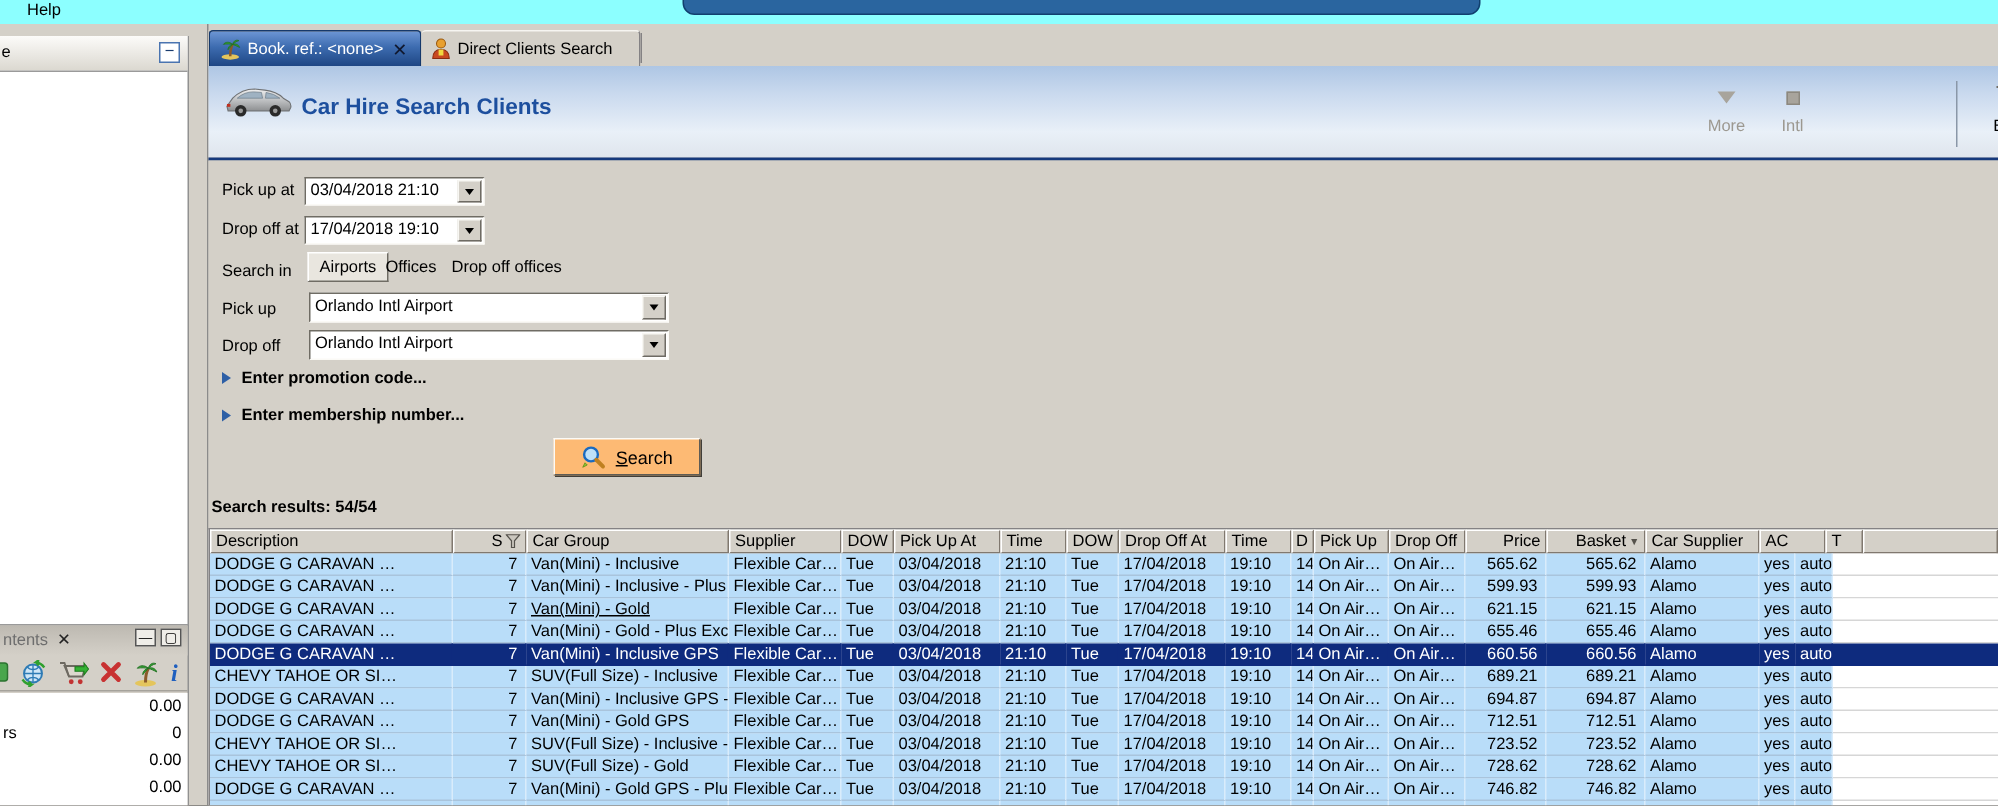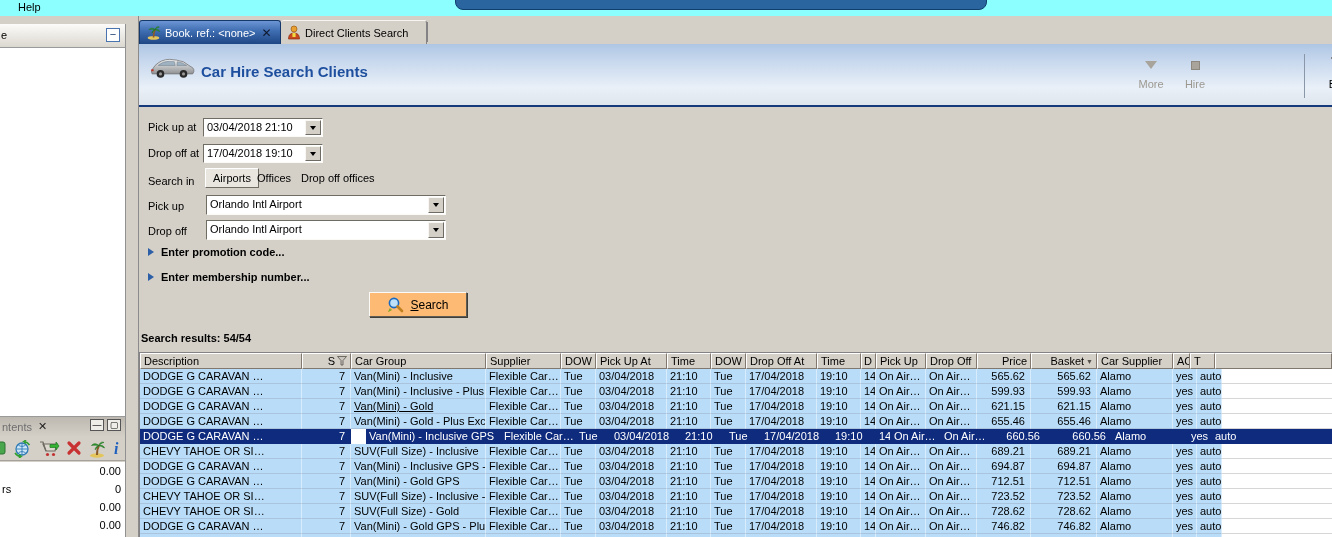--- a/index.html
+++ b/index.html
@@ -231,21 +231,21 @@
     <div class="hdr-btn disabled" style="left:990px;width:44px;">
       <div class="ic">
           <span class="tri-down"></span>
         </div>
       <div class="lbl">More</div>
     </div>
     <div class="hdr-btn disabled" style="left:1034px;width:44px;">
       <div class="ic">
           <span class="sq"></span>
         </div>
-      <div class="lbl">Hire</div>
+      <div class="lbl">Intl</div>
     </div>
     <div class="hdr-sep"></div>
     <div class="hdr-btn" style="left:1172px;width:60px;">
       <div class="ic">
         <svg width="22" height="18" viewBox="0 0 22 18">
           <path d="M4 4 H18 L16 11 H7 Z" fill="none" stroke="#6e6a62" stroke-width="1.3"></path>
           <path d="M1 2 H4 L7 11" fill="none" stroke="#6e6a62" stroke-width="1.3"></path>
           <path d="M5 4 V11 M8 4 V11 M11 4 V11 M14 4 V11 M17 4 V11" stroke="#8d887e" stroke-width="0.7"></path>
           <circle cx="8.5" cy="14.5" r="1.7" fill="#C23232"></circle>
             <circle cx="14.5" cy="14.5" r="1.7" fill="#C23232"></circle>
@@ -358,21 +358,21 @@
         <div class="hcell r" style="width: 54px;">
           <span>Price</span>
         </div>
         <div class="hcell r" style="width: 66px;">
           <span>Basket</span>
           <span class="sortmark">▼</span>
         </div>
         <div class="hcell" style="width: 76px;">
           <span>Car Supplier</span>
         </div>
-        <div class="hcell" style="width: 17px; text-align: center;">
+        <div class="hcell" style="width: 44px; text-align: center;">
           <span>AC</span>
         </div>
         <div class="hcell" style="width: 25px;">
           <span>T</span>
         </div>
         <div class="hcell fill"></div>
       </div>
     <div id="grid-body">
         <div class="grow">
           <div class="gcell" style="width: 162px;">DODGE G CARAVAN …</div>
@@ -454,21 +454,21 @@
           <div class="gcell r" style="width: 54px;">655.46</div>
           <div class="gcell r" style="width: 66px;">655.46</div>
           <div class="gcell" style="width: 76px;">Alamo</div>
           <div class="gcell" style="width: 24px;">yes</div>
           <div class="gcell" style="width: 25px;">auto</div>
           <div class="gcell fill"></div>
         </div>
         <div class="grow sel">
           <div class="gcell" style="width: 162px;">DODGE G CARAVAN …</div>
           <div class="gcell r" style="width: 49px;">7</div>
-          <div class="gcell" style="width: 135px; margin-left: 15px;">Van(Mini) - Inclusive GPS</div>
+          <div class="gcell" style="width: 135px;">Van(Mini) - Inclusive GPS</div>
           <div class="gcell" style="width: 75px;">Flexible Car…</div>
           <div class="gcell" style="width: 35px;">Tue</div>
           <div class="gcell" style="width: 71px;">03/04/2018</div>
           <div class="gcell" style="width: 44px;">21:10</div>
           <div class="gcell" style="width: 35px;">Tue</div>
           <div class="gcell" style="width: 71px;">17/04/2018</div>
           <div class="gcell" style="width: 44px;">19:10</div>
           <div class="gcell r" style="width: 15px;">14</div>
           <div class="gcell" style="width: 50px;">On Air…</div>
           <div class="gcell" style="width: 51px;">On Air…</div>

